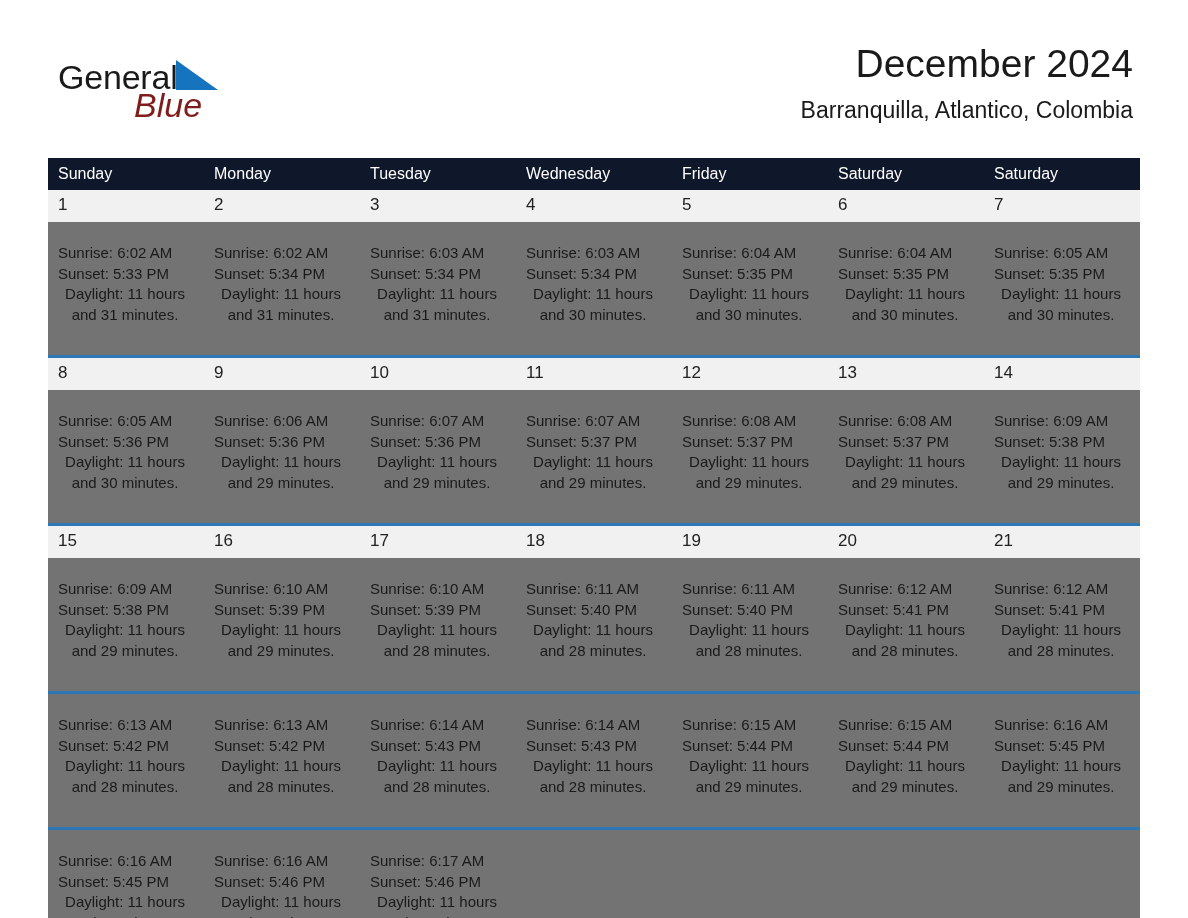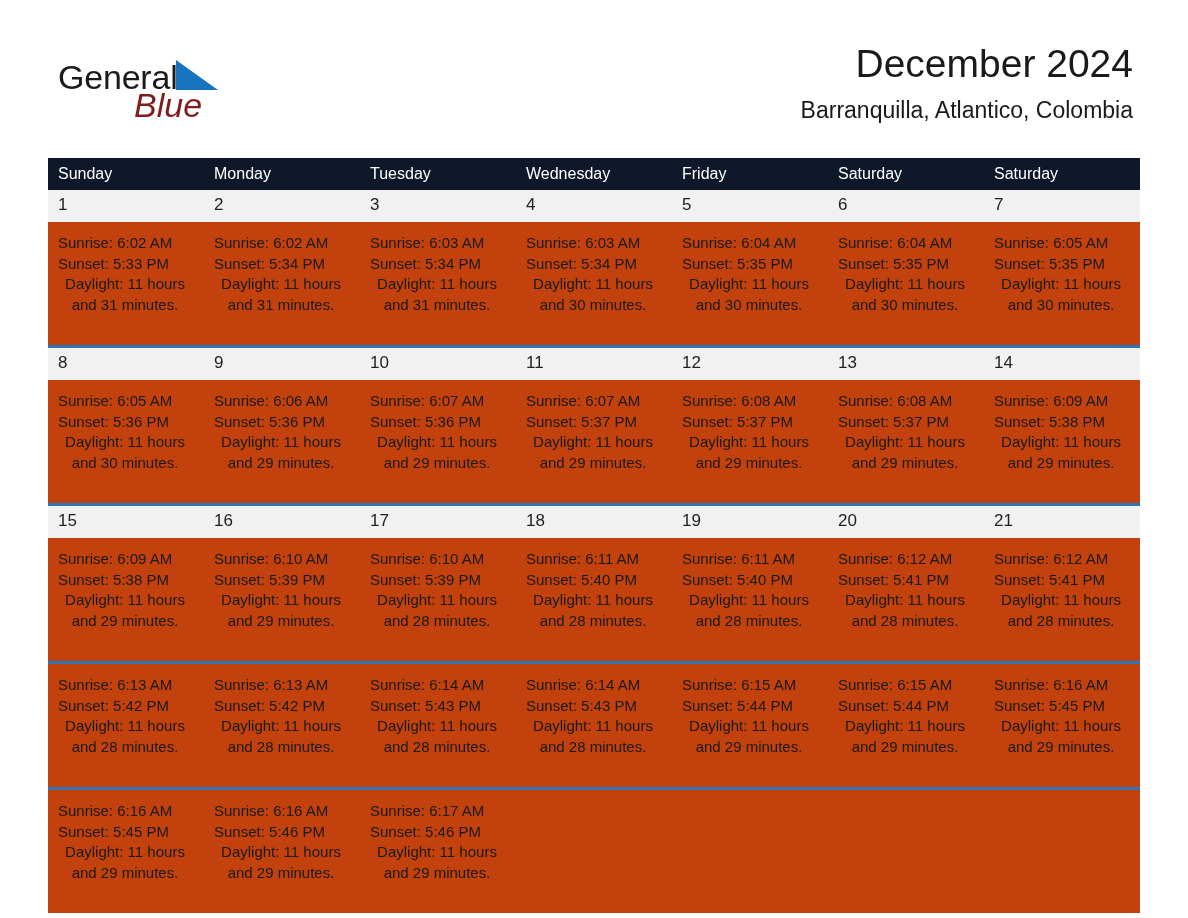--- a/index.html
+++ b/index.html
@@ -127,22 +127,22 @@
     background: #f1f1f1;
     padding: 5px 0 5px 10px;
     font-size: 17px;
     color: #222222;
     vertical-align: top;
     height: 22px;
     line-height: 20px;
   }
 
   tr.detail td {
-    background: #c2410c;
-    padding: 11px 12px 16px 10px;
+    background: #737373;
+    padding: 21px 12px 16px 10px;
     font-size: 15px;
     color: #1a1a1a;
     vertical-align: top;
     line-height: 20.5px;
     height: 96px;
   }
   tr.detail td .line { display: block; white-space: nowrap; }
   tr.detail td .line.wrap { white-space: normal; text-align: center; }
 
   td.empty { background: #ffffff; }

